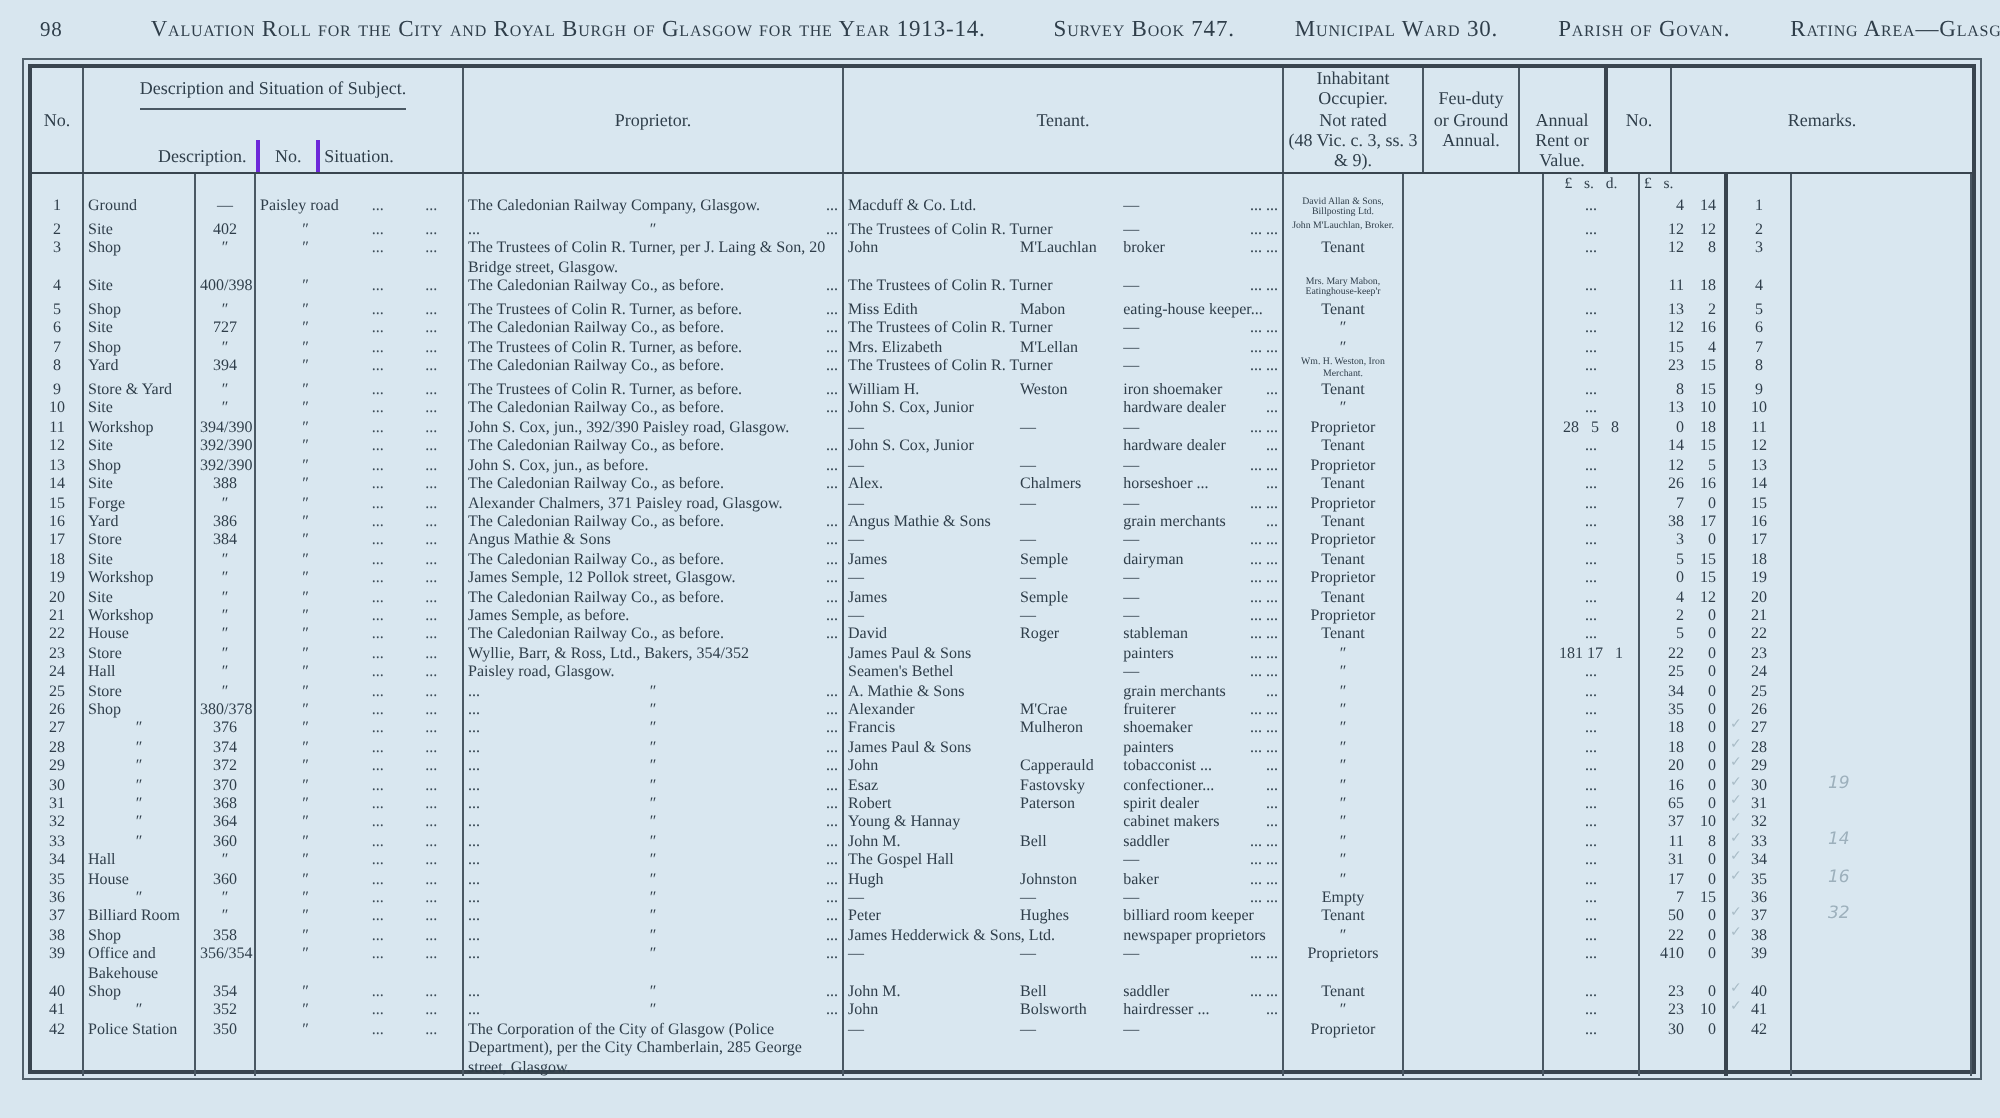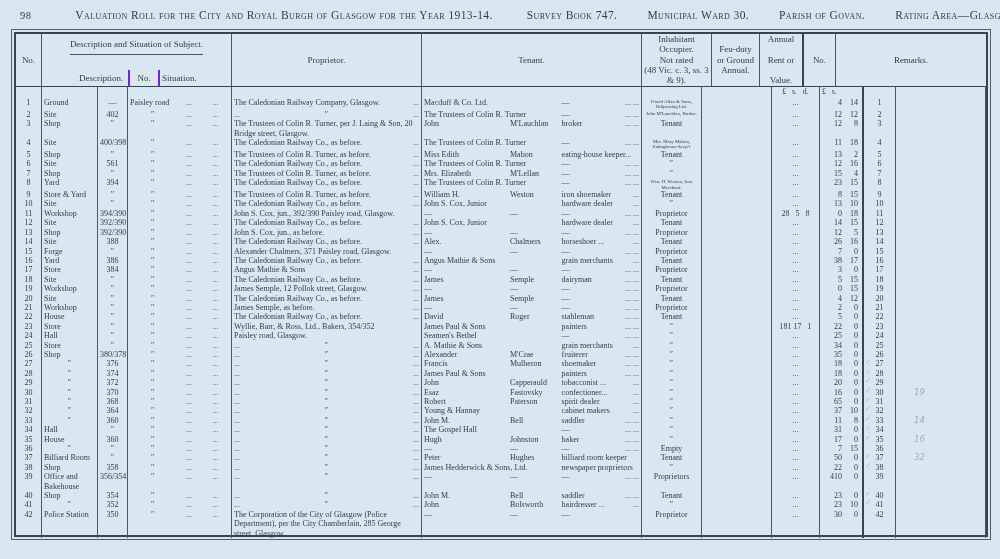--- a/index.html
+++ b/index.html
@@ -114,21 +114,21 @@
     <div class="c cinh tiny" style="flex-direction:column;">
       <span>Inhabitant Occupier.</span>
       <span>Not rated</span>
       <span>(48 Vic. c. 3, ss. 3 &amp; 9).</span>
     </div>
     <div class="c cfeu" style="flex-direction:column;">
       <span>Feu-duty</span>
       <span>or Ground</span>
       <span>Annual.</span>
     </div>
-    <div class="c crent" style="flex-direction:column;align-items:center;justify-content:space-between;display:flex;">
+    <div class="c crent" style="flex-direction:column;align-items:center;justify-content:flex-end;display:flex;">
       <span>Annual</span>
       <span>Rent or</span>
       <span>Value.</span>
     </div>
     <div class="c cn2">No.</div>
     <div class="c crem">Remarks.</div>
   </div>
 
   <div class="units">
     <div class="c cn1"></div>
@@ -297,21 +297,21 @@
         <div class="c crent">
           <span class="r1">13</span>
           <span class="r2">2</span>
         </div>
         <div class="c cn2"><span>5</span></div>
         <div class="c crem pencil"></div>
       </div>
       <div class="row">
         <div class="c cn1">6</div>
         <div class="c cdesc"><span class="">Site</span></div>
-        <div class="c cdn">561</div>
+        <div class="c cdn">727</div>
         <div class="c csit">
           <span class="s1 dit">″</span>
           <span class="sd">...</span>
           <span class="sd">...</span>
         </div>
         <div class="c cprop">
           <span>The Caledonian Railway Co., as before.</span>
           <span>...</span>
         </div>
         <div class="c cten">

